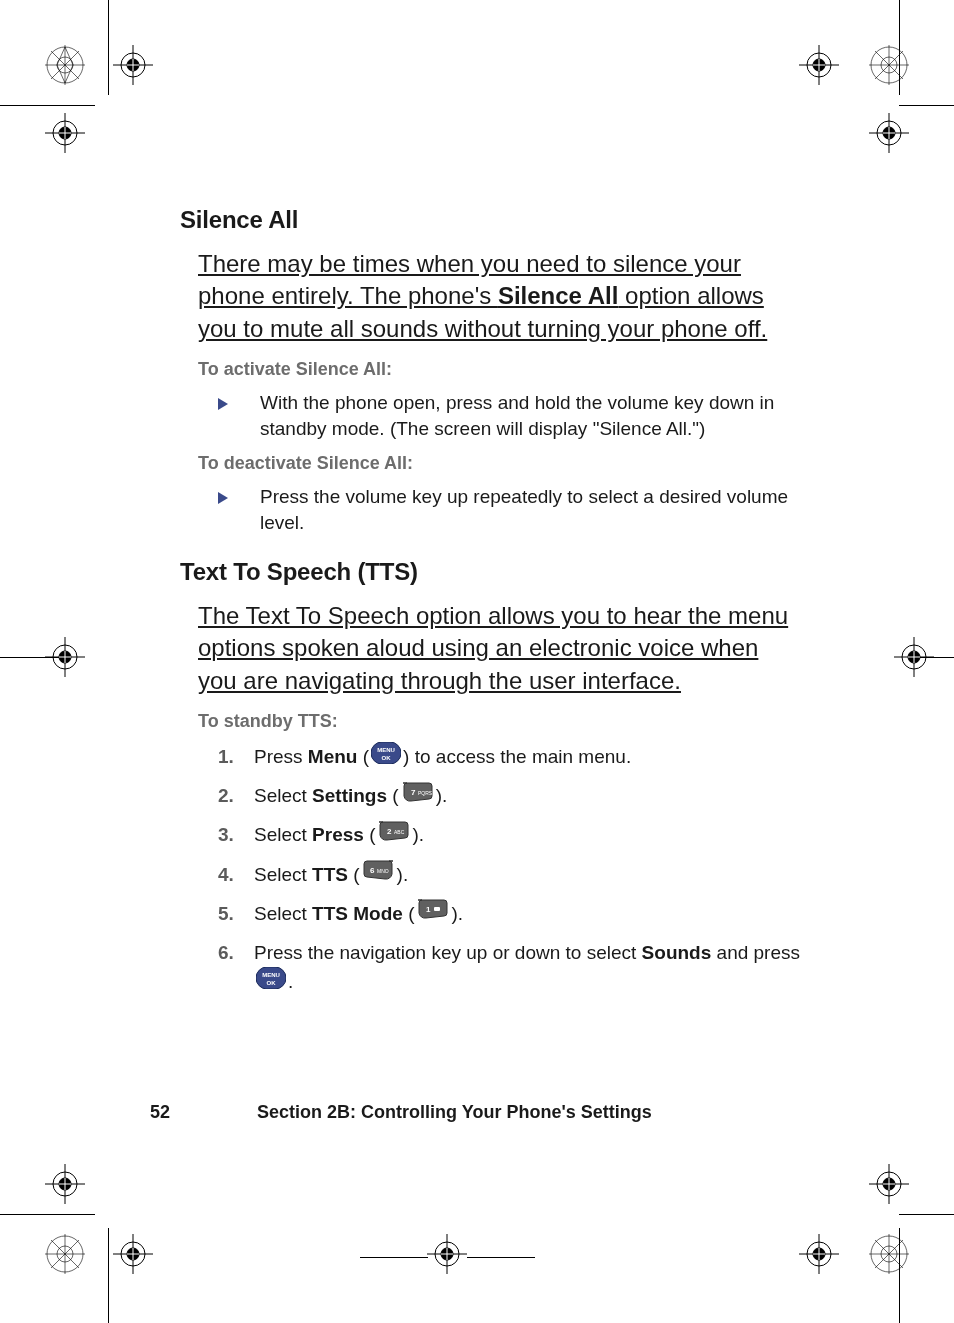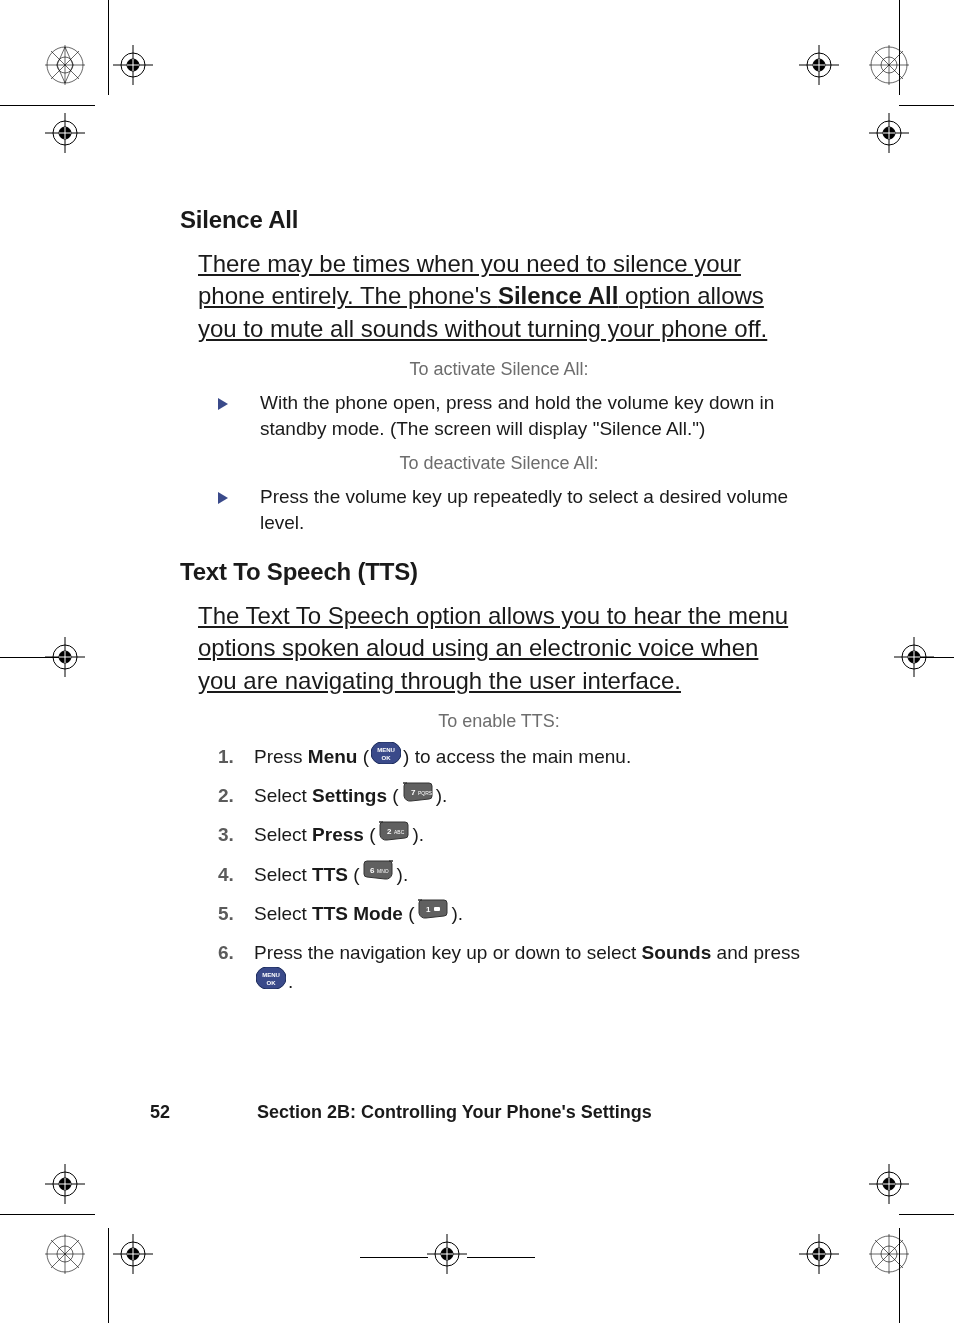--- a/index.html
+++ b/index.html
@@ -30,24 +30,23 @@
     letter-spacing: -0.2px;
   }
   .body-text {
     font-size: 24px;
     line-height: 1.35;
     margin: 0 0 14px 18px;
     text-decoration: underline;
   }
   .subhead {
     font-size: 18px;
-    font-weight: 400;
+    font-weight: 700;
     color: #6d6d6d;
     margin: 10px 0 10px 18px;
-    text-align: center;
   }
   .bullet-block {
     margin: 0 0 12px 38px;
     display: flex;
     align-items: flex-start;
     gap: 30px;
   }
   .triangle {
     flex: 0 0 auto;
     margin-top: 6px;
@@ -346,21 +345,21 @@
           <polygon points="0,0 10,6 0,12" fill="#3a4a8a"></polygon>
         </svg>
     </span>
     <span class="bullet-text">Press the volume key up repeatedly to select a desired volume level.</span>
   </div>
 
   <h2 class="section-head" style="margin-top:22px;">Text To Speech (TTS)</h2>
 
   <p class="body-text">The Text To Speech option allows you to hear the menu options spoken aloud using an electronic voice when you are navigating through the user interface.</p>
 
-  <div class="subhead">To enable TTS:</div>
+  <div class="subhead">To standby TTS:</div>
 
   <ol class="steps">
     <li>
       <span>Press </span><span class="b">Menu</span><span> (</span><span class="key-icon"><svg width="30" height="22">
             <use href="#menu-ok-key"></use>
           </svg></span><span>)</span><span> to access the main menu.</span>
     </li>
     <li>
       <span>Select </span><span class="b">Settings</span><span> (</span><span class="key-icon"><svg width="33" height="22">
             <use href="#num-key"></use>

